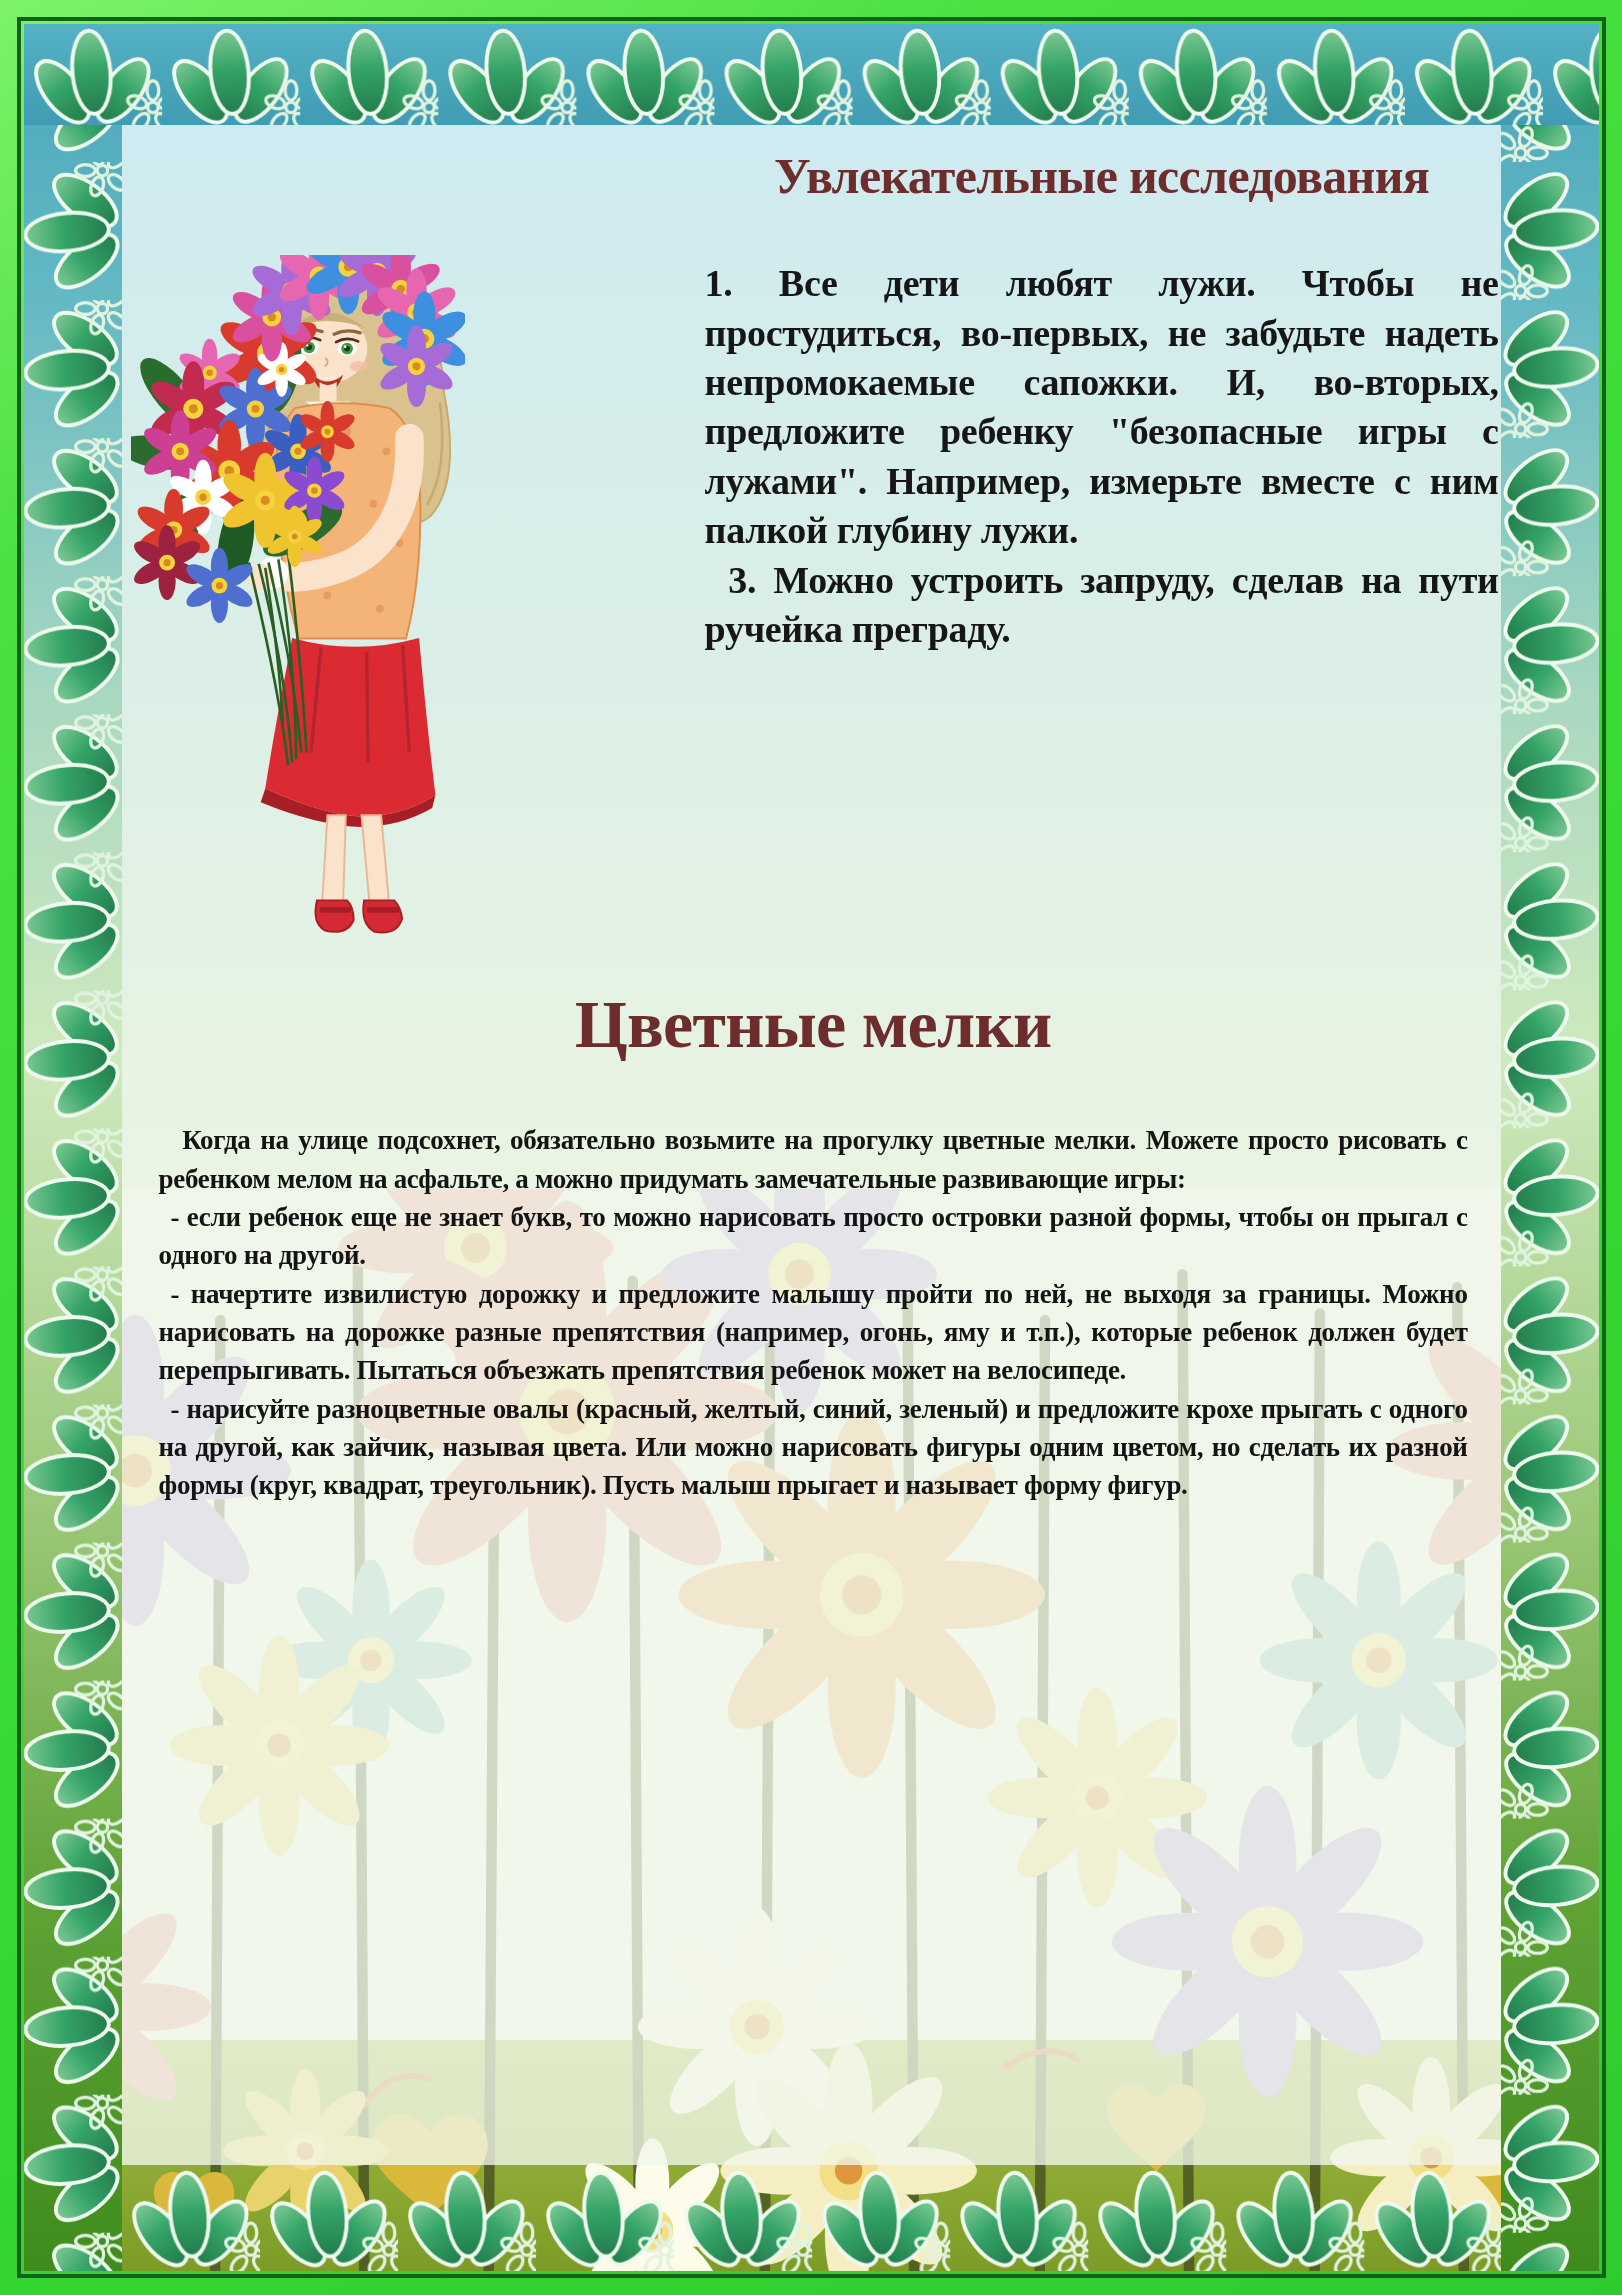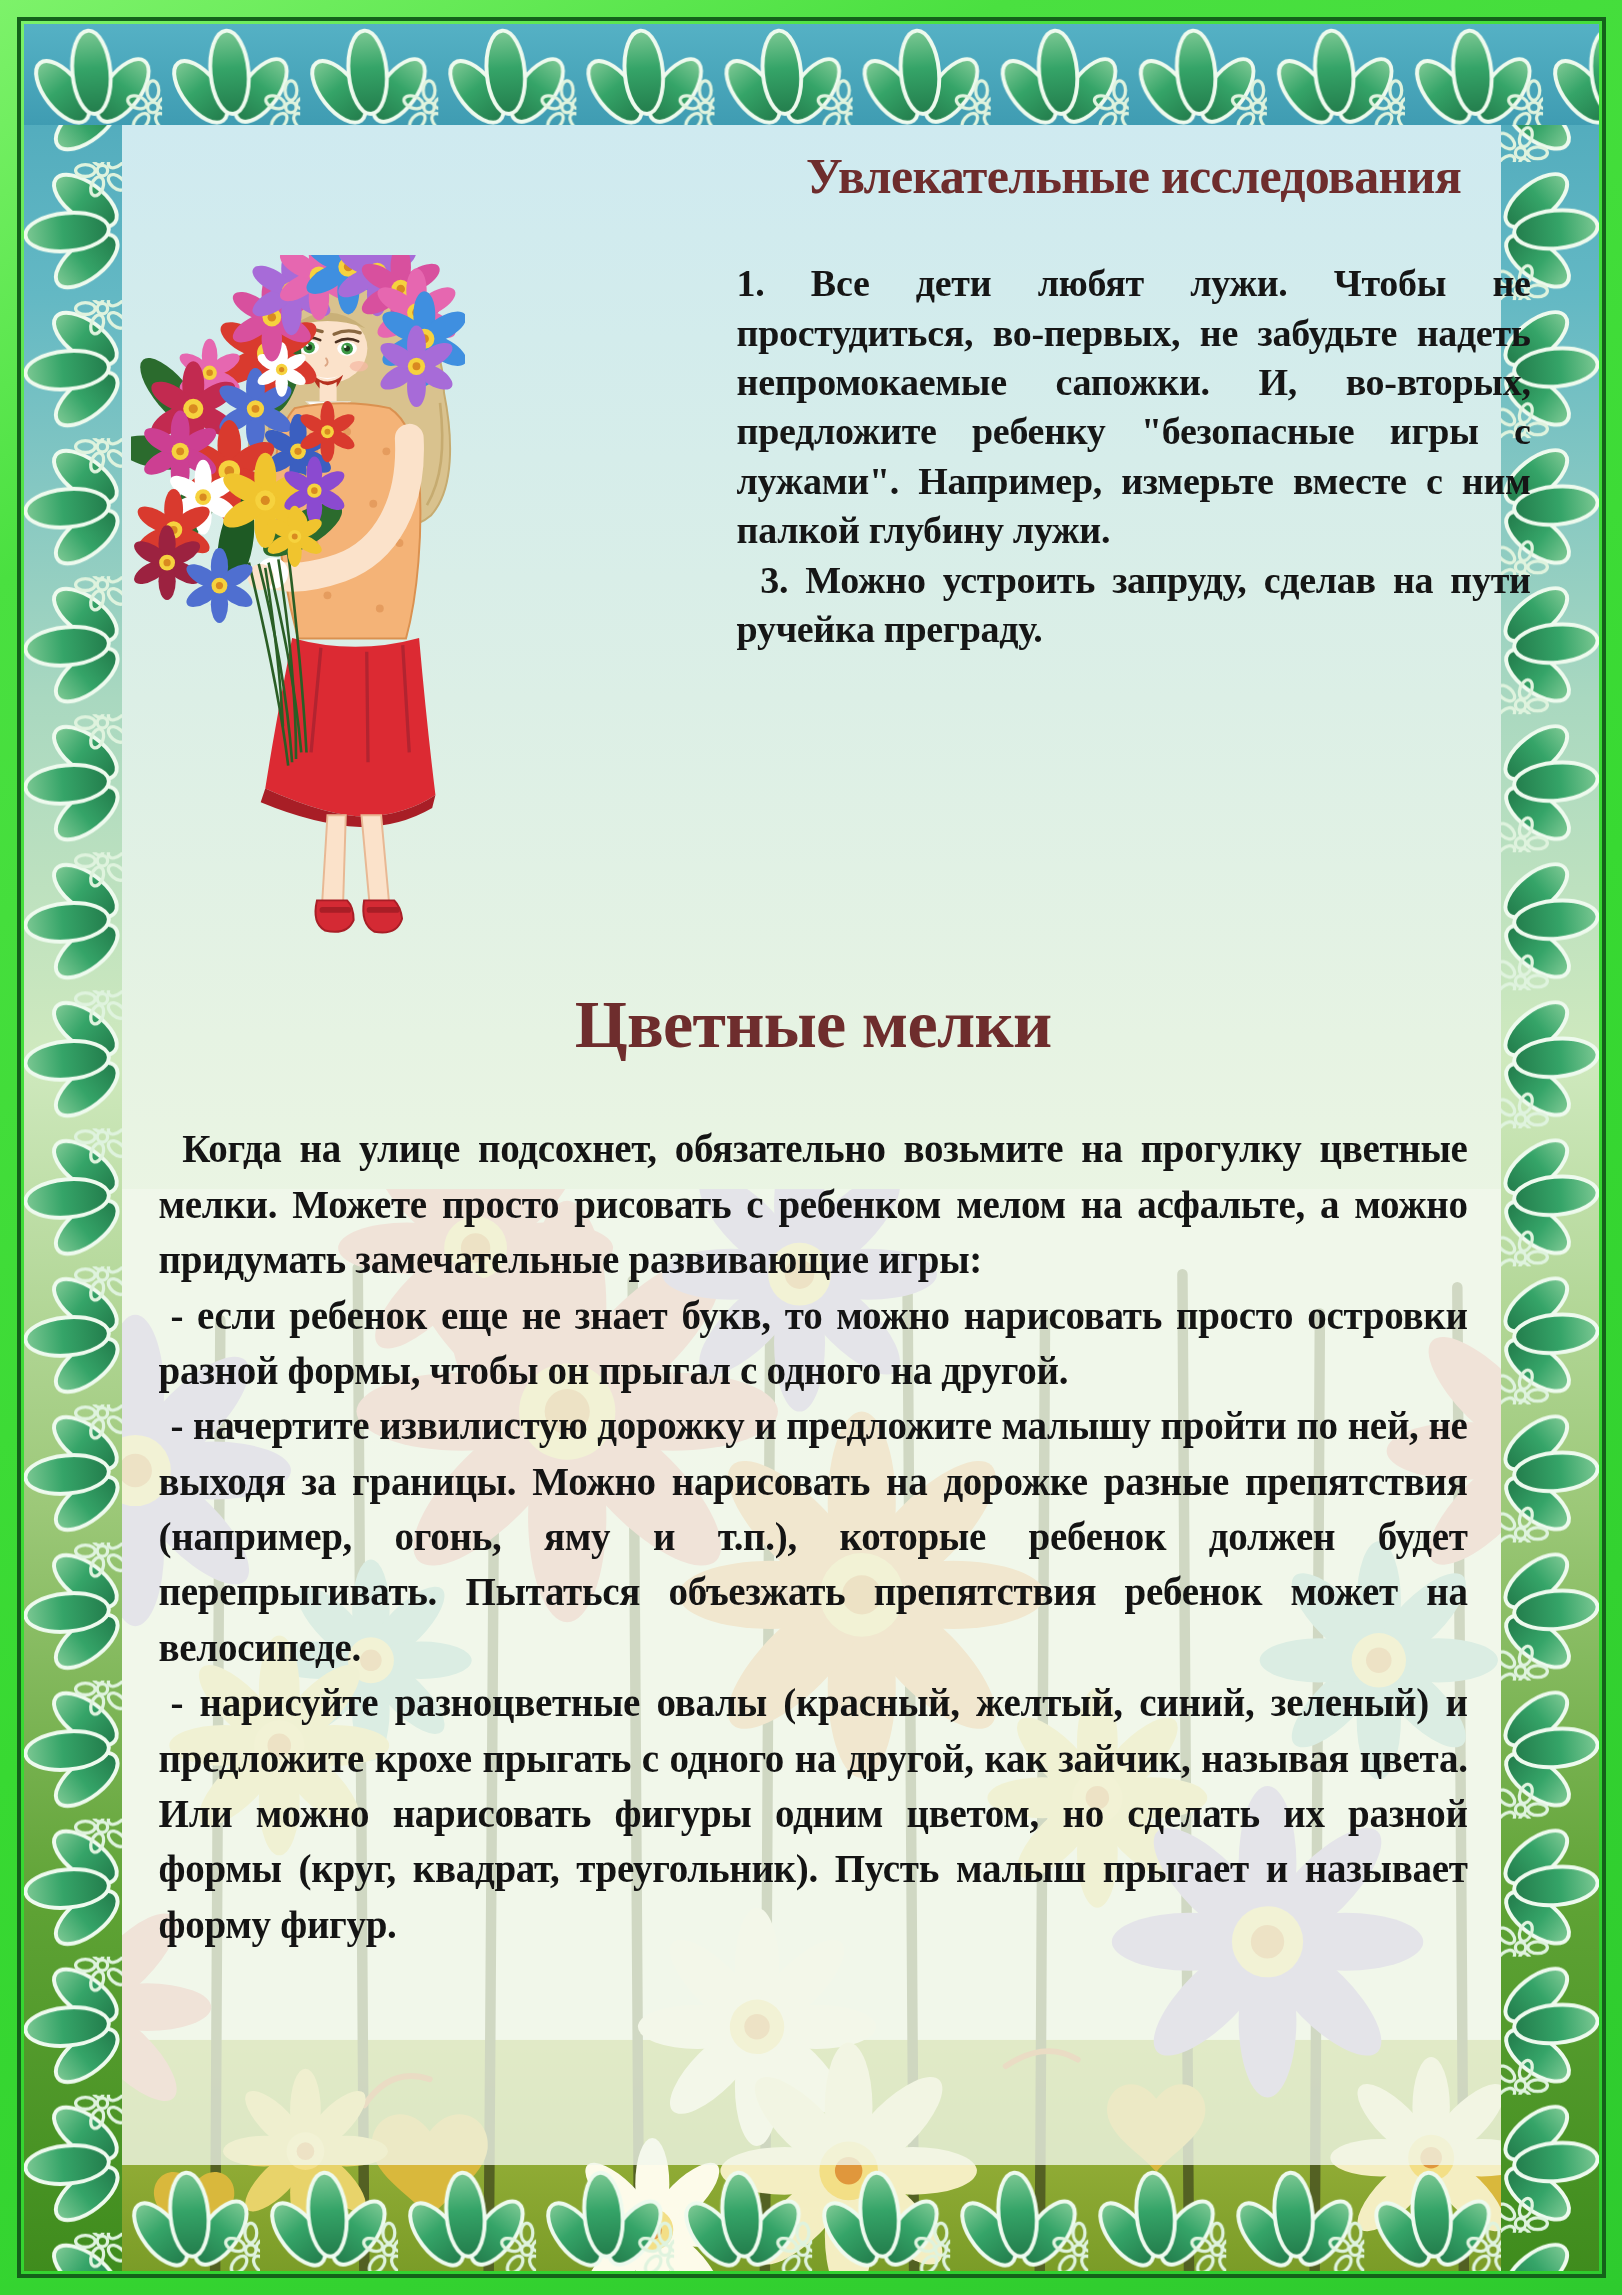--- a/index.html
+++ b/index.html
@@ -19,31 +19,31 @@
     background:rgba(241,247,236,0.78);}
   
   .strip{position:absolute;}
   .strip-top{left:0;top:0;right:0;height:101px;}
   .strip-left{left:0;top:0;bottom:0;width:98px;}
   .strip-right{right:0;top:0;bottom:0;width:98px;}
   .strip-bottom{left:98px;right:98px;bottom:0;height:105px;}
   
   .main{position:absolute;left:98px;right:98px;top:101px;bottom:105px;}
   .girl{position:absolute;left:9.2px;top:130px;width:334px;height:684px;}
-  .sec1{position:absolute;left:615px;top:23.6px;width:794px;}
+  .sec1{position:absolute;left:583px;top:23.6px;width:794px;}
   .sec1 h1{margin:0 0 55px 0;text-align:center;
     font-size:50px;line-height:1.12;font-weight:700;color:#6e2d2d;letter-spacing:-0.7px;}
   .s1-p{margin:0;font-size:38px;line-height:1.3;font-weight:700;color:#161616;
     text-align:justify;letter-spacing:-0.3px;}
   .s1-p.i-lg{text-indent:46px;}
   .s1-p.i-sm{text-indent:23.6px;}
   .sec2{position:absolute;left:37px;top:862px;width:1309px;}
   .sec2 h2{margin:0 0 60px 0;text-align:center;
     font-size:68px;line-height:1.1;font-weight:700;color:#6e2d2d;letter-spacing:-0.7px;}
-  .s2-p{margin:0;font-size:39px;line-height:1.42;font-weight:700;color:#141414;
+  .s2-p{margin:0;font-size:27px;line-height:1.42;font-weight:700;color:#141414;
     text-align:justify;letter-spacing:-0.3px;}
   .s2-p.i-sm{text-indent:23.6px;}
   .s2-p.i-xs{text-indent:11.8px;}
 </style>
 </head>
 <body>
 
 <div class="page">
 
   <svg width="0" height="0" style="position:absolute" aria-hidden="true">

